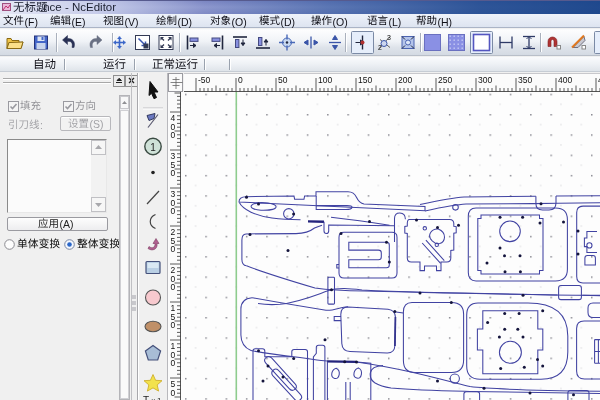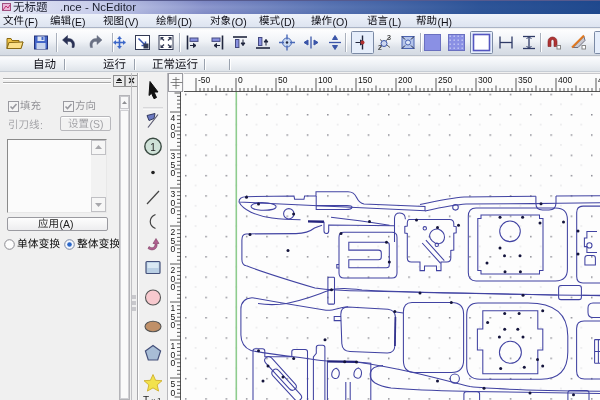--- a/index.html
+++ b/index.html
@@ -54,21 +54,21 @@
     <rect x="0.5" y="1.5" width="8" height="7" fill="#e8b8d8" stroke="#a05080"></rect>
     <path d="M1,8 L4,4 L6,6 L8,3" stroke="#c03070" fill="none"></path>
   </svg>
 <svg style="position:absolute;left:13.0px;top:0.5px;overflow:visible" width="36" height="13">
     <g fill="#1c2030" style="" transform="translate(0,10.12) scale(0.011500)">
       <use href="#g0" x="0"></use>
       <use href="#g1" x="1000"></use>
       <use href="#g2" x="2000"></use>
     </g>
   </svg>
-<div style="position:absolute;left:60px;top:0.5px;font:11.5px 'Liberation Sans';color:#1c2030">.nce - NcEditor</div>
+<div style="position:absolute;left:40px;top:0.5px;font:11.5px 'Liberation Sans';color:#1c2030">.nce - NcEditor</div>
 <div style="position:absolute;left:0;top:13.5px;width:600px;height:14.5px;background:linear-gradient(180deg,#eef2fa,#dde4f0);border-bottom:1px solid #aab4c6"></div>
 <svg style="position:absolute;left:3.0px;top:15.2px;overflow:visible" width="22" height="12">
     <g fill="#101018" style="" transform="translate(0,9.24) scale(0.010500)">
       <use href="#g3" x="0"></use>
       <use href="#g4" x="1000"></use>
     </g>
   </svg>
 <div style="position:absolute;left:24.5px;top:15.5px;font:10.5px 'Liberation Sans';color:#101018">(F)</div>
 <svg style="position:absolute;left:50.0px;top:15.2px;overflow:visible" width="22" height="12">
     <g fill="#101018" style="" transform="translate(0,9.24) scale(0.010500)">

